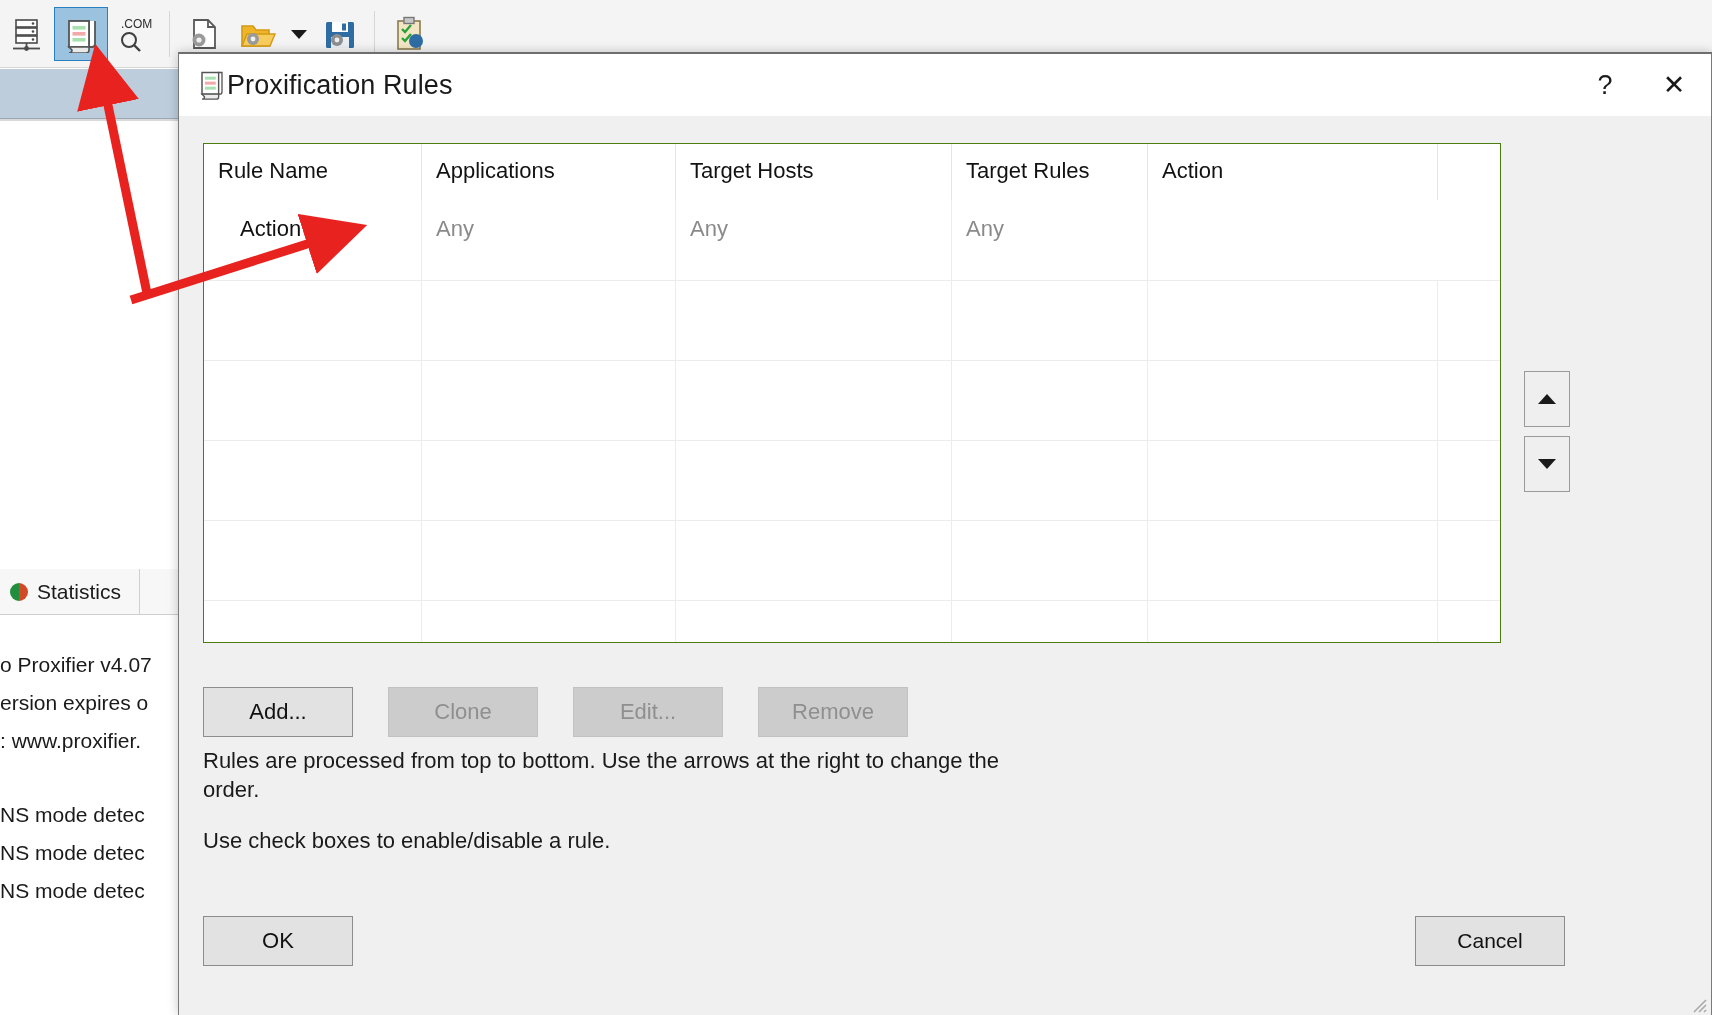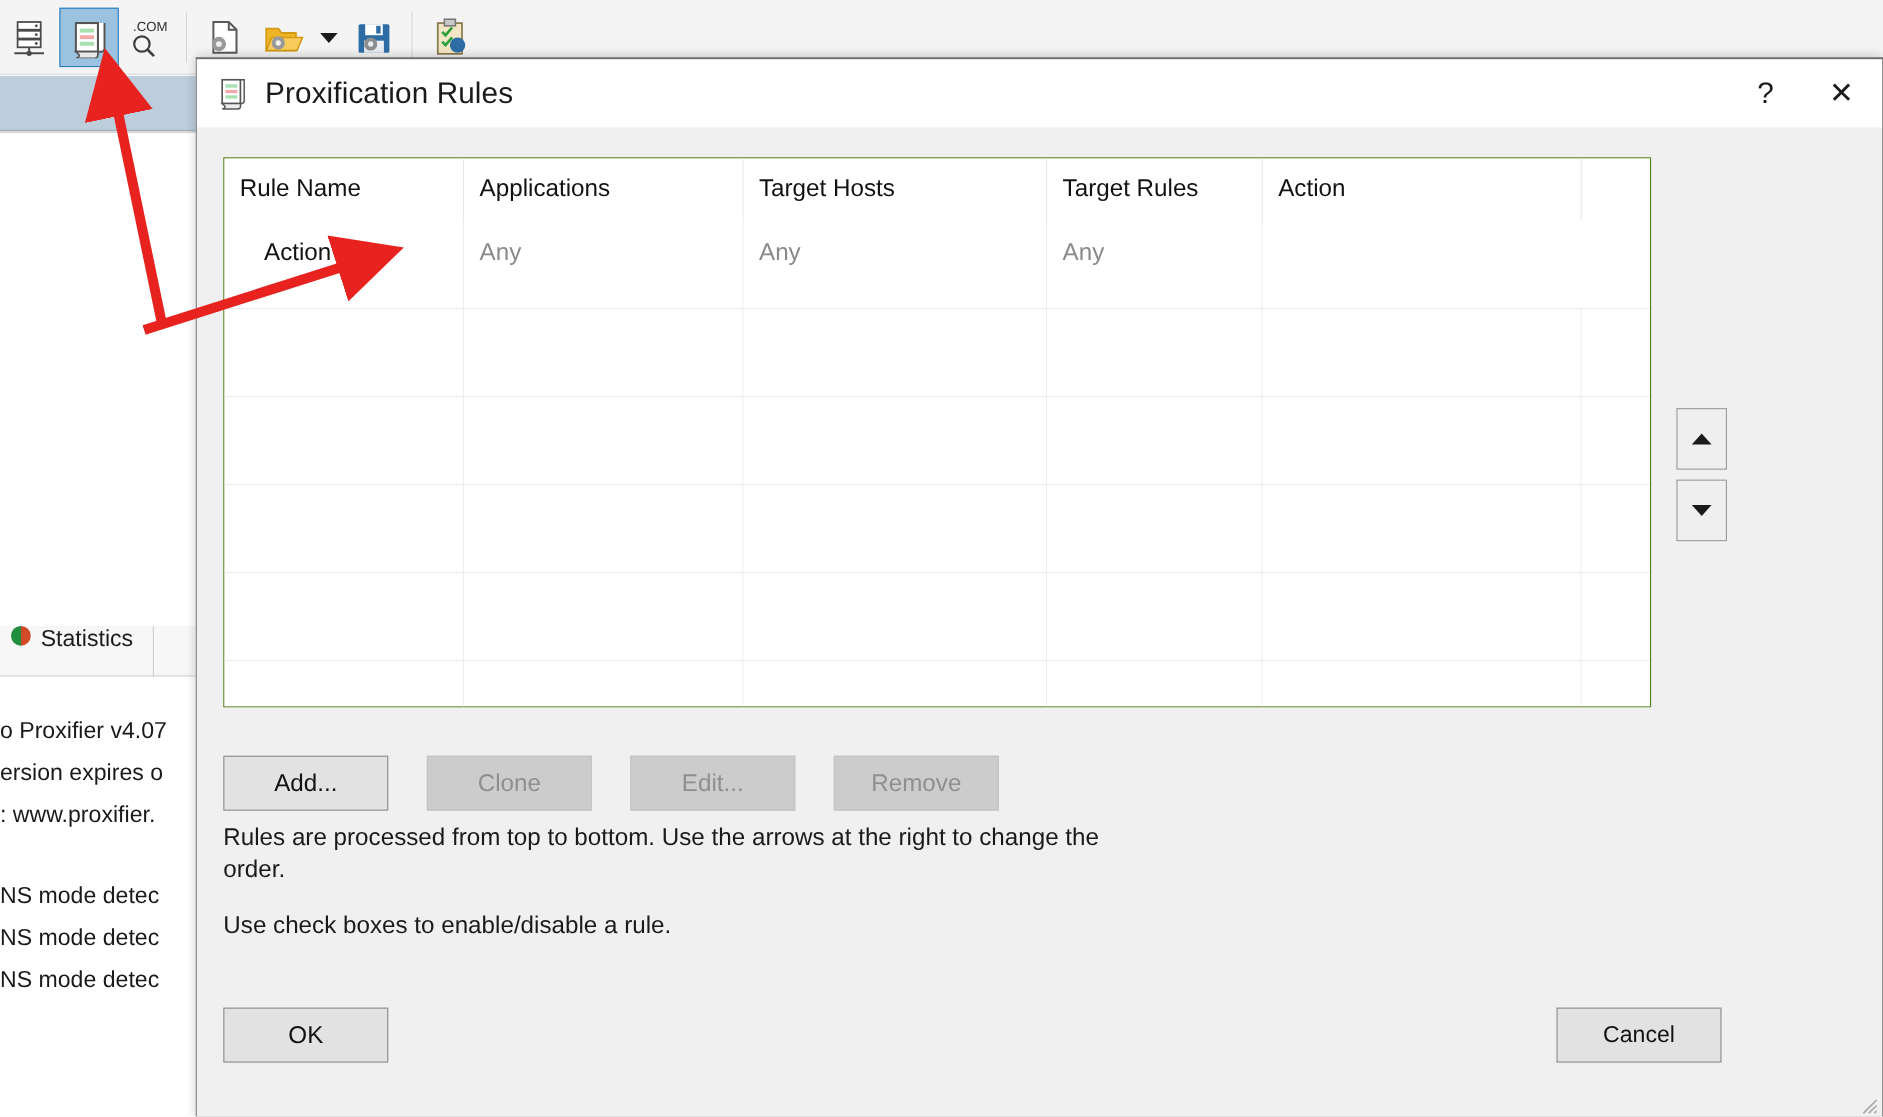--- a/index.html
+++ b/index.html
@@ -40,21 +40,21 @@
   .bg-list {
     position: absolute; left: 0; top: 123px; width: 1712px; height: 446px; background: #fff;
   }
 
   .bg-tabbar {
     position: absolute; left: 0; top: 569px; width: 1712px; height: 46px;
     background: #f7f7f7; border-bottom: 1px solid #cfcfcf;
     display: flex; align-items: center;
   }
   .bg-tab {
-    display: flex; gap: 9px;
+    display: flex; align-items: center; gap: 9px;
     padding: 0 18px 0 10px; height: 46px; font-size: 21px; color: #1b1b1b;
     border-right: 1px solid #cfcfcf;
   }
   .tab-dot {
     width: 18px; height: 18px; border-radius: 50%;
     background: linear-gradient(90deg,#1f8f3d 50%,#d04a28 50%);
     display: inline-block;
   }
 
   .bg-log {
@@ -74,21 +74,21 @@
     border: 1px solid #7a7a7a;
     border-top: 2px solid #6e6e6e;
     box-shadow: 0 0 10px rgba(0,0,0,0.22);
   }
   .dlg-titlebar {
     position: relative; height: 62px; background: #ffffff;
     display: flex; align-items: center;
   }
   .dlg-title-icon { margin-left: 18px; width: 30px; height: 32px; }
   .dlg-title-text {
-    margin-left: 14px; font-size: 27px; color: #1a1a1a; letter-spacing: .1px;
+    font-size: 27px; color: #1a1a1a; letter-spacing: .1px;
   }
   .dlg-sys { position: absolute; right: 0; top: 0; height: 62px; display: flex; }
   .sys-btn {
     width: 64px; height: 62px; display: flex; align-items: center; justify-content: center;
     font-size: 27px; color: #1a1a1a; background: transparent;
   }
   .sys-btn.close { width: 74px; }
 
   .dlg-body { position: relative; height: 901px; background: #f0f0f0; }
 

